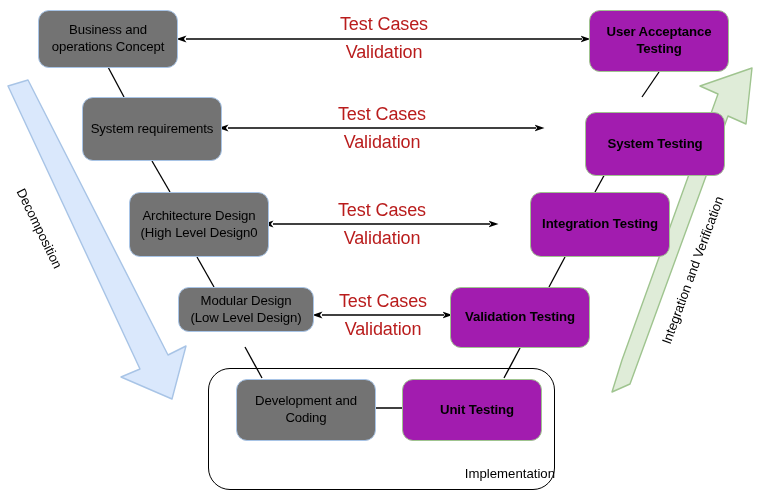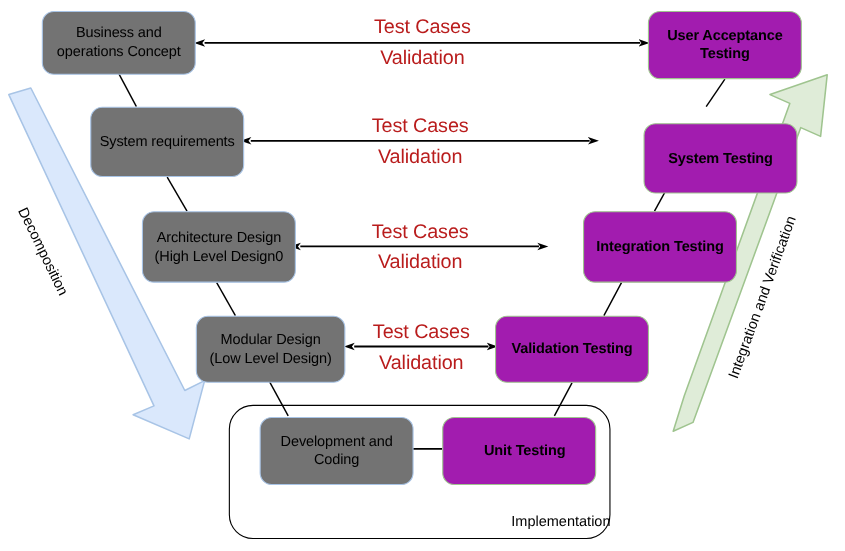--- a/index.html
+++ b/index.html
@@ -119,21 +119,21 @@
   </svg>
 
   <div class="node blue" style="left:38px; top:10px; width:140px; height:58px;">Business and
 operations Concept</div>
 
   <div class="node blue" style="left:82px; top:97px; width:140px; height:64px;">System requirements</div>
 
   <div class="node blue" style="left:129px; top:192px; width:140px; height:65px;">Architecture Design
 (High Level Design0</div>
 
-  <div class="node blue" style="left:178px; top:287px; width:136px; height:61px;">Modular Design
+  <div class="node blue" style="left:178px; top:287px; width:136px; height:45px;">Modular Design
 (Low Level Design)</div>
 
   <div class="node green" style="left:589px; top:10px; width:140px; height:62px;">User Acceptance
 Testing</div>
 
   <div class="node green" style="left:542px; top:112px; width:140px; height:64px;margin-left:43px;">System Testing</div>
 
   <div class="node green" style="left:496px; top:192px; width:140px; height:65px;margin-left:34px;">Integration Testing</div>
 
   <div class="node green" style="left:450px; top:287px; width:140px; height:61px;">Validation Testing</div>

